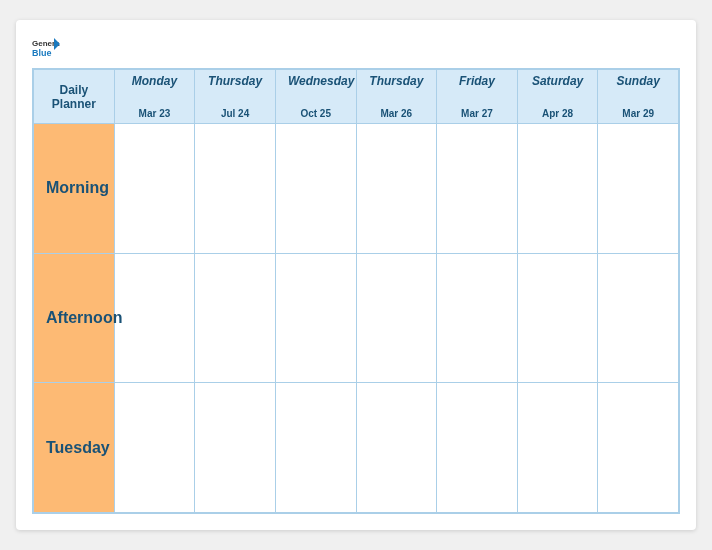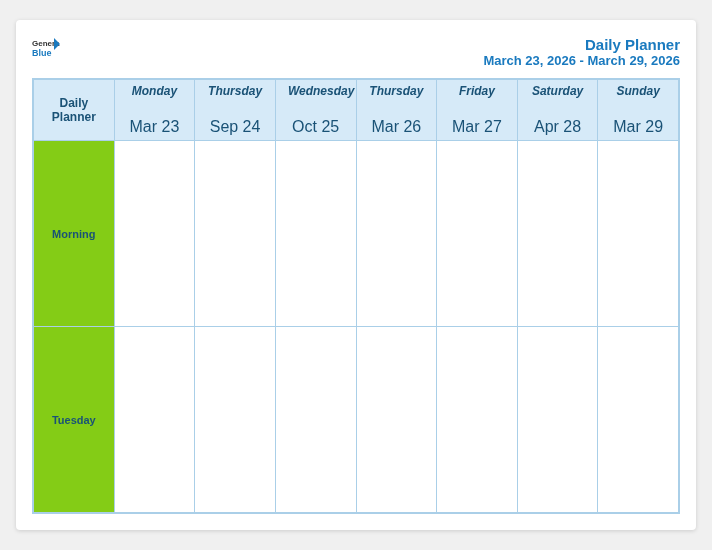--- a/index.html
+++ b/index.html
@@ -75,29 +75,29 @@
       height: 46px;
     }
     .header-row th .day-name {
       font-weight: bold;
       font-size: 12px;
       color: #1a5276;
       display: block;
       font-style: italic;
     }
     .header-row th .day-date {
-      font-weight: normal;
-      font-size: 16px;
+      font-weight: bold;
+      font-size: 10px;
       color: #1a5276;
       display: block;
       margin-top: 20px;
     }
     .row-label {
-      background-color: #84cc16;
-      font-size: 11px;
+      background-color: #fdba74;
+      font-size: 16px;
       font-weight: bold;
       color: #1a5276;
       width: 80px;
     }
     .data-cell {
       background: #fff;
       height: 100px;
     }
     .first-col-header {
       background-color: #d6eaf8;
@@ -111,41 +111,37 @@
 
 <div class="planner-container">
   <div class="header">
     <div class="logo">
       <svg class="logo-icon" viewBox="0 0 28 22" xmlns="http://www.w3.org/2000/svg">
         <text x="0" y="10" font-size="8" font-weight="bold" fill="#333" font-family="Arial">General</text>
         <text x="0" y="20" font-size="9" font-weight="bold" fill="#1a7abf" font-family="Arial">Blue</text>
         <polygon points="22,2 28,8 22,14" fill="#1a7abf"></polygon>
       </svg>
     </div>
-    <div class="title-block">
-      <div class="title-main">Daily Planner</div>
-      <div class="title-date">March 23, 2026 - March 29, 2026</div>
-    </div>
   </div>
 
   <div class="grid-wrapper">
     <table>
       <thead>
         <tr class="header-row">
           <th class="first-col-header">
             <span>Daily</span><br>
             <span>Planner</span>
           </th>
           <th>
             <span class="day-name">Monday</span>
             <span class="day-date">Mar 23</span>
           </th>
           <th>
             <span class="day-name">Thursday</span>
-            <span class="day-date">Sep 24</span>
+            <span class="day-date">Jul 24</span>
           </th>
           <th>
             <span class="day-name">Wednesday</span>
             <span class="day-date">Oct 25</span>
           </th>
           <th>
             <span class="day-name">Thursday</span>
             <span class="day-date">Mar 26</span>
           </th>
           <th>
@@ -167,20 +163,30 @@
           <td class="row-label">Morning</td>
           <td class="data-cell"></td>
           <td class="data-cell"></td>
           <td class="data-cell"></td>
           <td class="data-cell"></td>
           <td class="data-cell"></td>
           <td class="data-cell"></td>
           <td class="data-cell"></td>
         </tr>
         <tr>
+          <td class="row-label">Afternoon</td>
+          <td class="data-cell"></td>
+          <td class="data-cell"></td>
+          <td class="data-cell"></td>
+          <td class="data-cell"></td>
+          <td class="data-cell"></td>
+          <td class="data-cell"></td>
+          <td class="data-cell"></td>
+        </tr>
+        <tr>
           <td class="row-label">Tuesday</td>
           <td class="data-cell"></td>
           <td class="data-cell"></td>
           <td class="data-cell"></td>
           <td class="data-cell"></td>
           <td class="data-cell"></td>
           <td class="data-cell"></td>
           <td class="data-cell"></td>
         </tr>
       </tbody>

